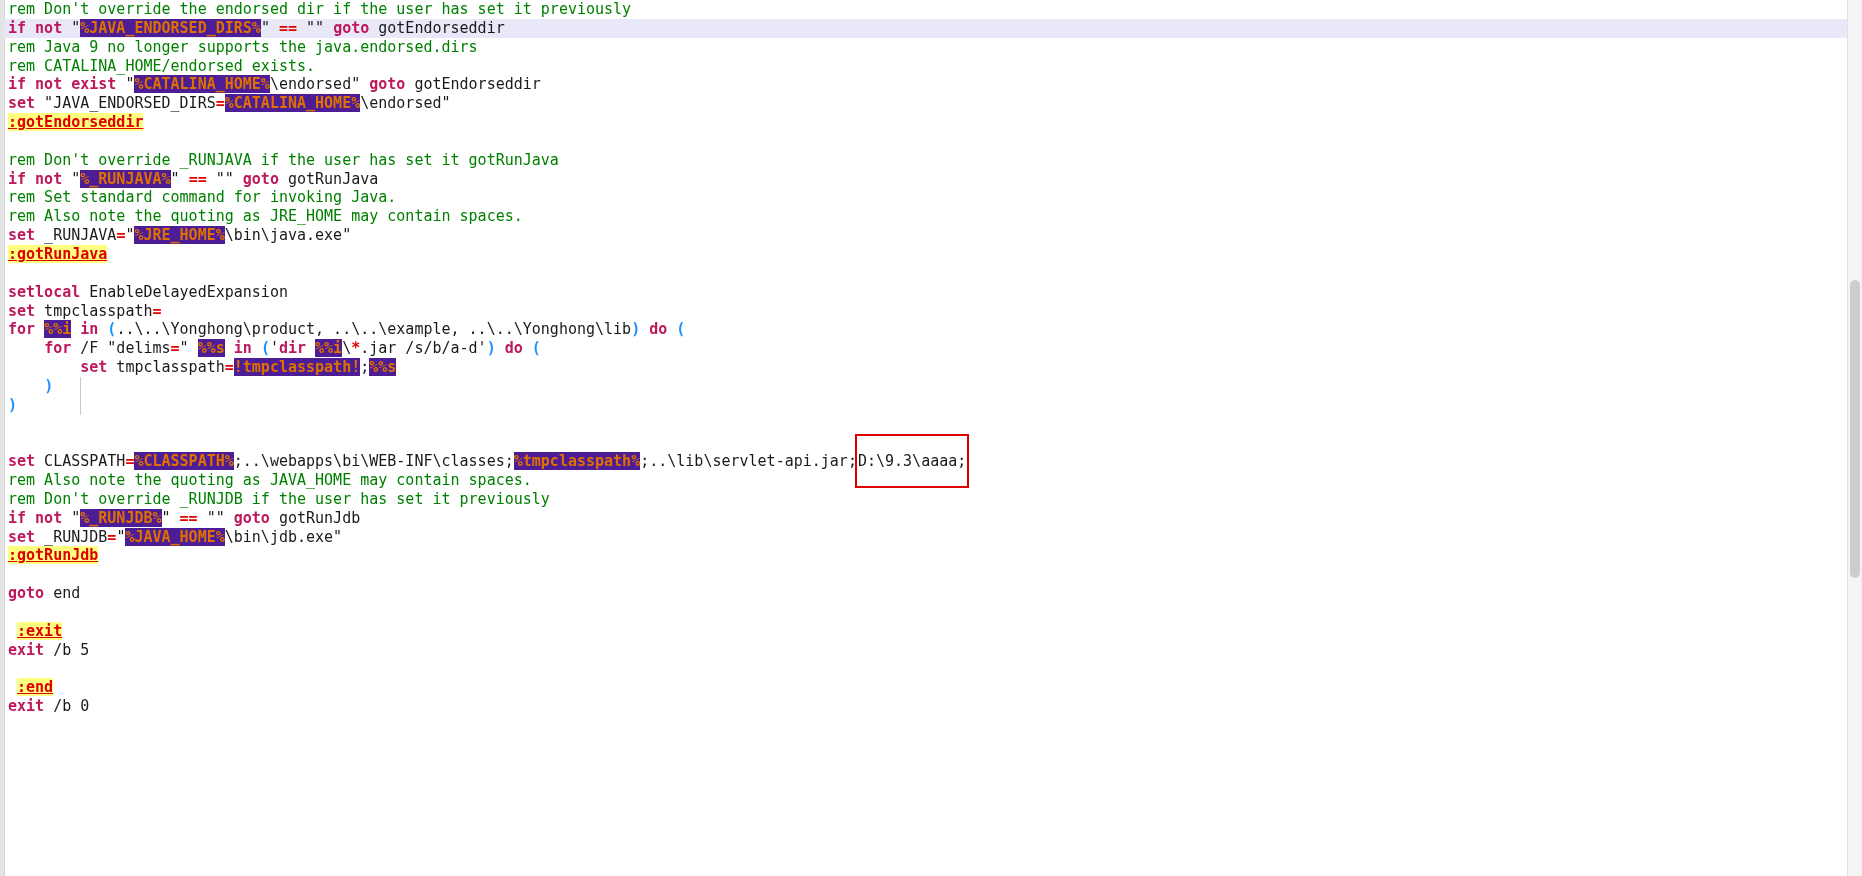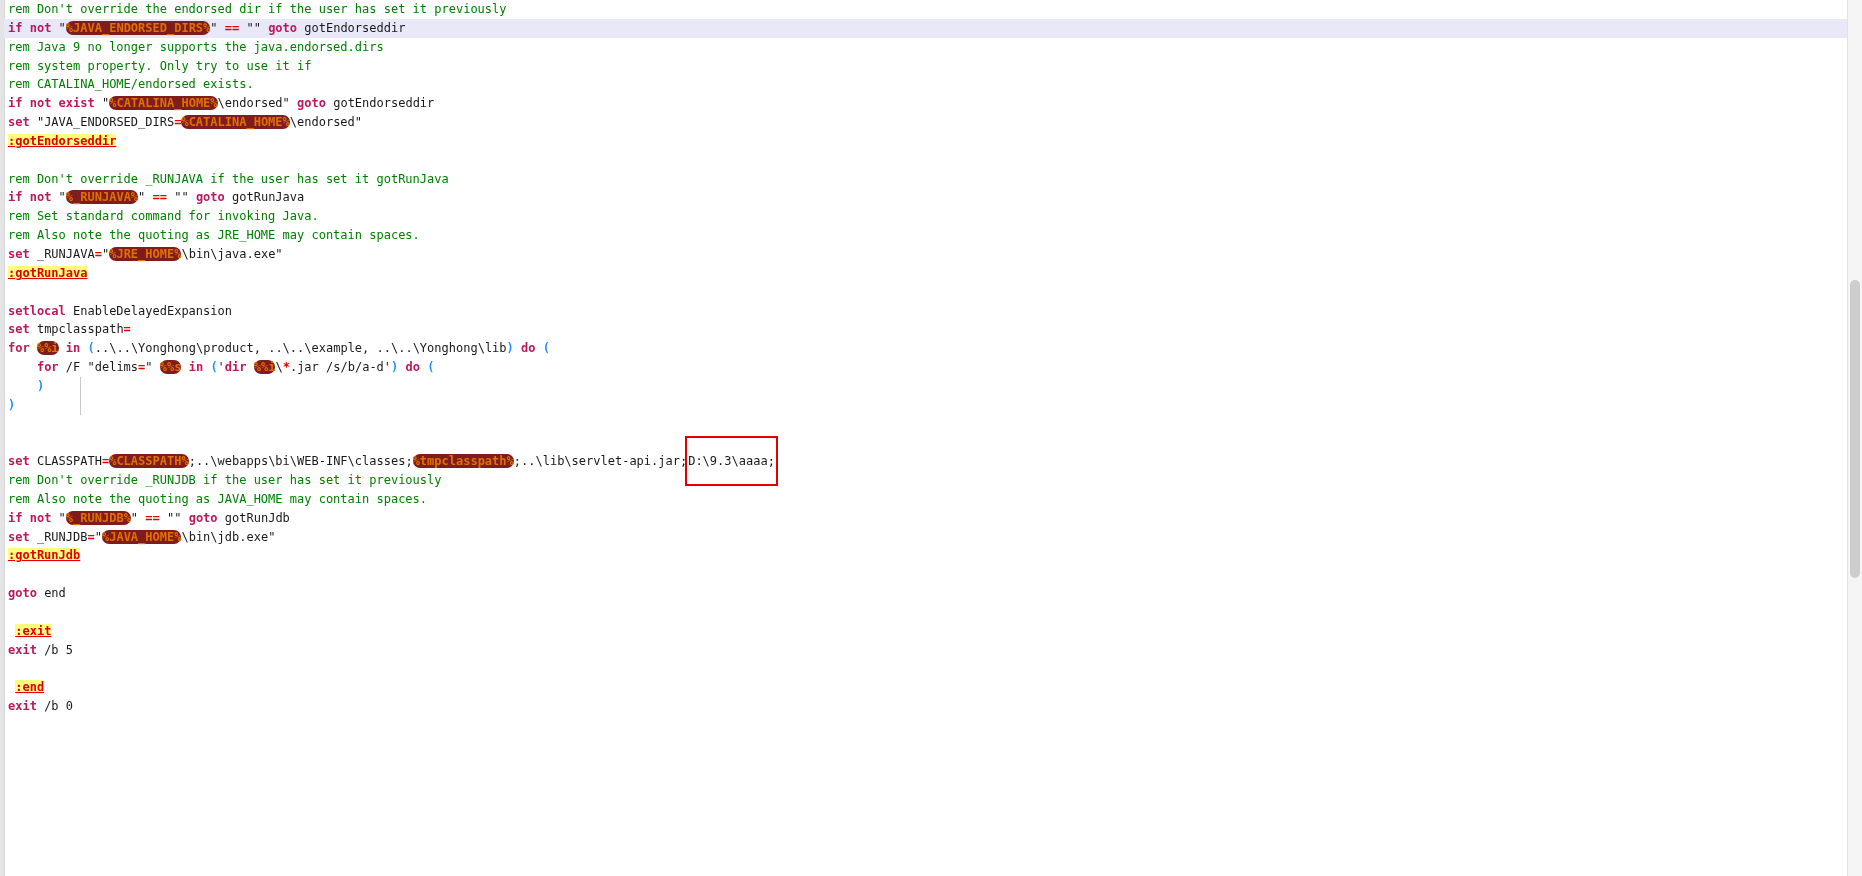--- a/index.html
+++ b/index.html
@@ -39,37 +39,37 @@
     top: 0;
     right: 0;
     bottom: 0;
     padding: 0;
   }
 
   .line {
     position: relative;
     height: 18.85px;
     line-height: 18.85px;
-    font-size: 12px;
+    font-size: 15px;
     white-space: pre;
     padding-left: 4px;
     color: #1a1a1a;
   }
 
   
   .line.current {
     background: #e8e8f8;
   }
 
   
   .t-kw      { color: #be185d; font-weight: bold; }
   .t-rem     { color: #008000; }                      
   .t-plain   { color: #1a1a1a; }
   .t-op      { color: #e00000; font-weight: bold; }   
-  .t-var     { color: #e07000; font-weight: bold; background: #7f1d1d; border-radius: 8px; }
+  .t-var     { color: #e07000; font-weight: bold; background: #4c1d95; }
   .t-label   { color: #e00000; font-weight: bold; background: #ffff7f; text-decoration: underline; }
   .t-paren   { color: #1e90ff; font-weight: bold; }
   .t-amp     { color: #333333; }
 
   
   .boxed {
     outline: 2px solid #e00000;
     outline-offset: 0px;
     padding: 16px 1px;
   }
@@ -103,44 +103,44 @@
 <body>
 
 <div id="editor">
 
   <div class="gutter"></div>
 
   <div class="code-area" id="code-area">
       <div class="line"><span class="t-rem">rem Don't override the endorsed dir if the user has set it previously</span></div>
       <div class="line current"><span class="t-kw">if</span><span class="t-plain"> </span><span class="t-kw">not</span><span class="t-plain"> "</span><span class="t-var">%JAVA_ENDORSED_DIRS%</span><span class="t-plain">" </span><span class="t-op">==</span><span class="t-plain"> "" </span><span class="t-kw">goto</span><span class="t-plain"> gotEndorseddir</span></div>
       <div class="line"><span class="t-rem">rem Java 9 no longer supports the java.endorsed.dirs</span></div>
-      <div class="line"><span class="t-rem">rem system property. Only try to use it if</span></div>
       <div class="line"><span class="t-rem">rem CATALINA_HOME/endorsed exists.</span></div>
       <div class="line"><span class="t-kw">if</span><span class="t-plain"> </span><span class="t-kw">not</span><span class="t-plain"> </span><span class="t-kw">exist</span><span class="t-plain"> "</span><span class="t-var">%CATALINA_HOME%</span><span class="t-plain">\endorsed" </span><span class="t-kw">goto</span><span class="t-plain"> gotEndorseddir</span></div>
       <div class="line"><span class="t-kw">set</span><span class="t-plain"> "JAVA_ENDORSED_DIRS</span><span class="t-op">=</span><span class="t-var">%CATALINA_HOME%</span><span class="t-plain">\endorsed"</span></div>
       <div class="line"><span class="t-label">:gotEndorseddir</span></div>
       <div class="line">&nbsp;</div>
       <div class="line"><span class="t-rem">rem Don't override _RUNJAVA if the user has set it gotRunJava</span></div>
       <div class="line"><span class="t-kw">if</span><span class="t-plain"> </span><span class="t-kw">not</span><span class="t-plain"> "</span><span class="t-var">%_RUNJAVA%</span><span class="t-plain">" </span><span class="t-op">==</span><span class="t-plain"> "" </span><span class="t-kw">goto</span><span class="t-plain"> gotRunJava</span></div>
       <div class="line"><span class="t-rem">rem Set standard command for invoking Java.</span></div>
       <div class="line"><span class="t-rem">rem Also note the quoting as JRE_HOME may contain spaces.</span></div>
       <div class="line"><span class="t-kw">set</span><span class="t-plain"> _RUNJAVA</span><span class="t-op">=</span><span class="t-plain">"</span><span class="t-var">%JRE_HOME%</span><span class="t-plain">\bin\java.exe"</span></div>
       <div class="line"><span class="t-label">:gotRunJava</span></div>
       <div class="line">&nbsp;</div>
       <div class="line"><span class="t-kw">setlocal</span><span class="t-plain"> EnableDelayedExpansion</span></div>
       <div class="line"><span class="t-kw">set</span><span class="t-plain"> tmpclasspath</span><span class="t-op">=</span></div>
       <div class="line"><span class="t-kw">for</span><span class="t-plain"> </span><span class="t-var">%%i</span><span class="t-plain"> </span><span class="t-kw">in</span><span class="t-plain"> </span><span class="t-paren">(</span><span class="t-plain">..\..\Yonghong\product, ..\..\example, ..\..\Yonghong\lib</span><span class="t-paren">)</span><span class="t-plain"> </span><span class="t-kw">do</span><span class="t-plain"> </span><span class="t-paren">(</span></div>
       <div class="line"><span class="t-plain">    </span><span class="t-kw">for</span><span class="t-plain"> /F "delims</span><span class="t-op">=</span><span class="t-plain">" </span><span class="t-var">%%s</span><span class="t-plain"> </span><span class="t-kw">in</span><span class="t-plain"> </span><span class="t-paren">(</span><span class="t-plain">'</span><span class="t-kw">dir</span><span class="t-plain"> </span><span class="t-var">%%i</span><span class="t-plain">\</span><span class="t-op">*</span><span class="t-plain">.jar /s/b/a-d'</span><span class="t-paren">)</span><span class="t-plain"> </span><span class="t-kw">do</span><span class="t-plain"> </span><span class="t-paren">(</span></div>
+      <div class="line"><span class="t-plain">        </span><span class="t-kw">set</span><span class="t-plain"> tmpclasspath</span><span class="t-op">=</span><span class="t-var">!tmpclasspath!</span><span class="t-plain">;</span><span class="t-var">%%s</span></div>
       <div class="line"><span class="t-plain">    </span><span class="t-paren">)</span></div>
       <div class="line"><span class="t-paren">)</span></div>
       <div class="line">&nbsp;</div>
       <div class="line">&nbsp;</div>
       <div class="line"><span class="t-kw">set</span><span class="t-plain"> CLASSPATH</span><span class="t-op">=</span><span class="t-var">%CLASSPATH%</span><span class="t-plain">;..\webapps\bi\WEB-INF\classes;</span><span class="t-var">%tmpclasspath%</span><span class="t-plain">;..\lib\servlet-api.jar;</span><span class="t-plain boxed">D:\9.3\aaaa;</span></div>
+      <div class="line"><span class="t-rem">rem Also note the quoting as JAVA_HOME may contain spaces.</span></div>
       <div class="line"><span class="t-rem">rem Don't override _RUNJDB if the user has set it previously</span></div>
-      <div class="line"><span class="t-rem">rem Also note the quoting as JAVA_HOME may contain spaces.</span></div>
       <div class="line"><span class="t-kw">if</span><span class="t-plain"> </span><span class="t-kw">not</span><span class="t-plain"> "</span><span class="t-var">%_RUNJDB%</span><span class="t-plain">" </span><span class="t-op">==</span><span class="t-plain"> "" </span><span class="t-kw">goto</span><span class="t-plain"> gotRunJdb</span></div>
       <div class="line"><span class="t-kw">set</span><span class="t-plain"> _RUNJDB</span><span class="t-op">=</span><span class="t-plain">"</span><span class="t-var">%JAVA_HOME%</span><span class="t-plain">\bin\jdb.exe"</span></div>
       <div class="line"><span class="t-label">:gotRunJdb</span></div>
       <div class="line">&nbsp;</div>
       <div class="line"><span class="t-kw">goto</span><span class="t-plain"> end</span></div>
       <div class="line">&nbsp;</div>
       <div class="line"><span class="t-plain"> </span><span class="t-label">:exit</span></div>
       <div class="line"><span class="t-kw">exit</span><span class="t-plain"> /b 5</span></div>
       <div class="line">&nbsp;</div>
       <div class="line"><span class="t-plain"> </span><span class="t-label">:end</span></div>

